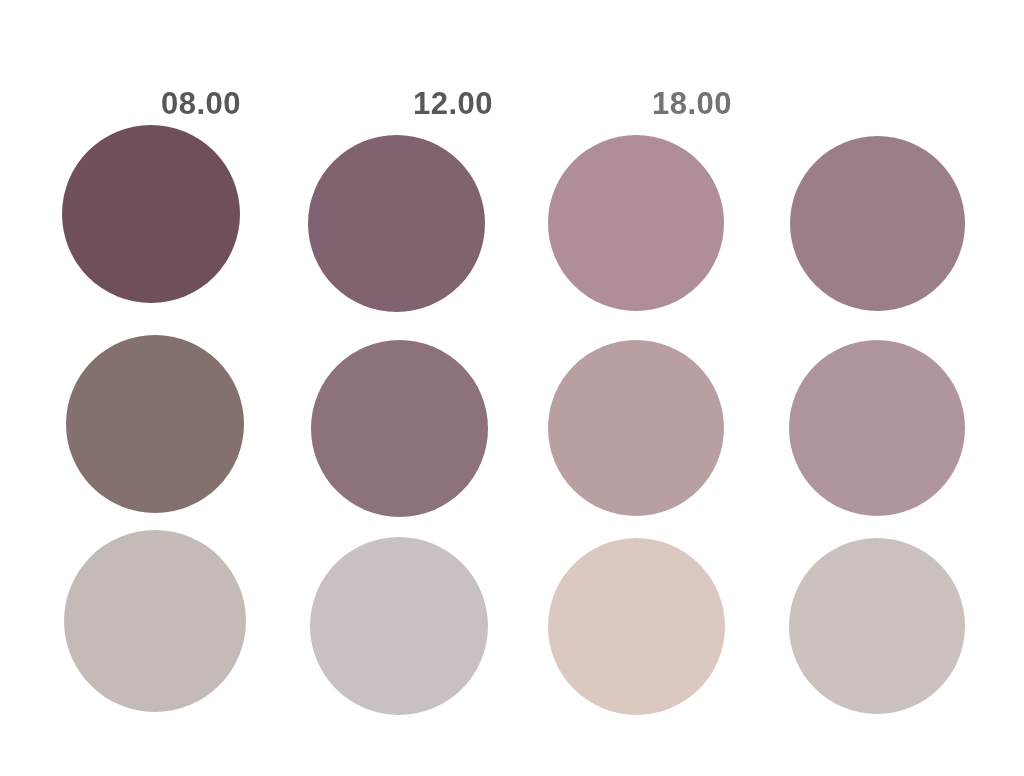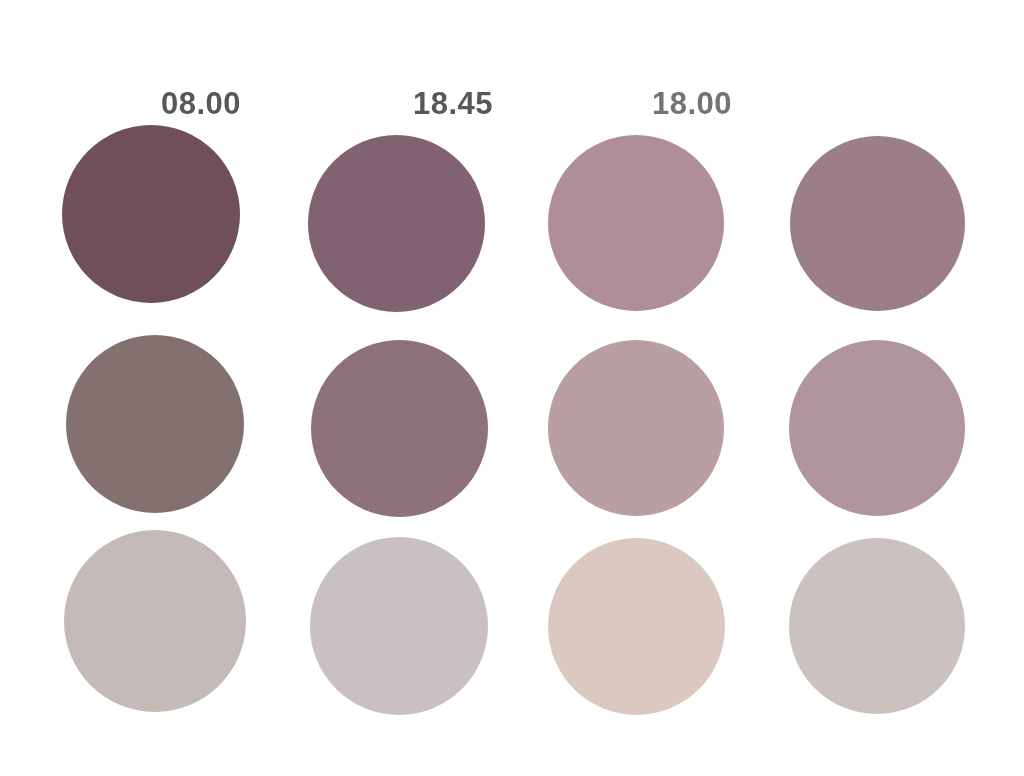--- a/index.html
+++ b/index.html
@@ -57,21 +57,21 @@
     border-radius: 50%;
   }
 </style>
 </head>
 <body style="background: rgb(255, 255, 255);">
 
 <div id="palette-board">
 
   <div class="label-row">
     <div class="time-label" style="left: 41px; color: rgb(88, 88, 92);">08.00</div>
-    <div class="time-label" style="left: 293px; color: rgb(88, 88, 92);">18.45</div>
+    <div class="time-label" style="left: 293px; color: rgb(88, 88, 92);">12.00</div>
     <div class="time-label" style="left: 532px; color: #737373;">18.00</div>
   </div>
 
   <div class="grid" id="swatch-grid">
       <div class="swatch" style="left: 62px; top: 125px; width: 178px; height: 178px; background: rgb(112, 80, 88);"></div>
       <div class="swatch" style="left: 307.5px; top: 134.5px; width: 177px; height: 177px; background: rgb(128, 98, 112);"></div>
       <div class="swatch" style="left: 548px; top: 135px; width: 176px; height: 176px; background: rgb(175, 142, 152);"></div>
       <div class="swatch" style="left: 789.5px; top: 135.5px; width: 175px; height: 175px; background: rgb(155, 126, 138);"></div>
       <div class="swatch" style="left: 66px; top: 335px; width: 178px; height: 178px; background: rgb(133, 112, 112);"></div>
       <div class="swatch" style="left: 310.5px; top: 339.5px; width: 177px; height: 177px; background: rgb(141, 113, 124);"></div>

